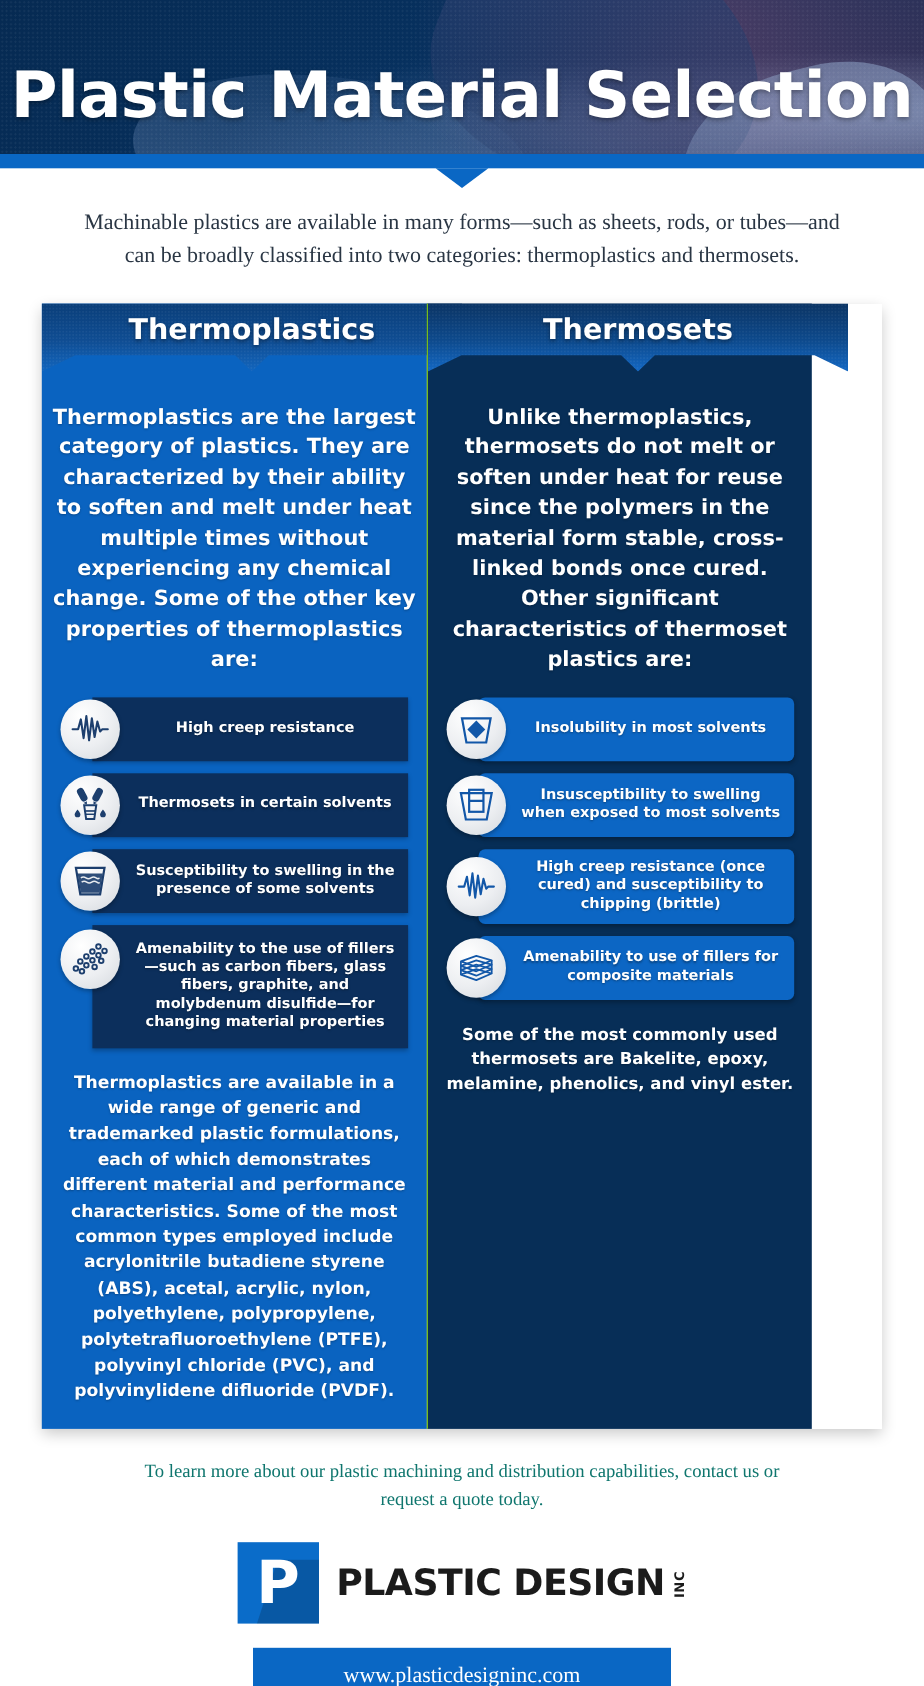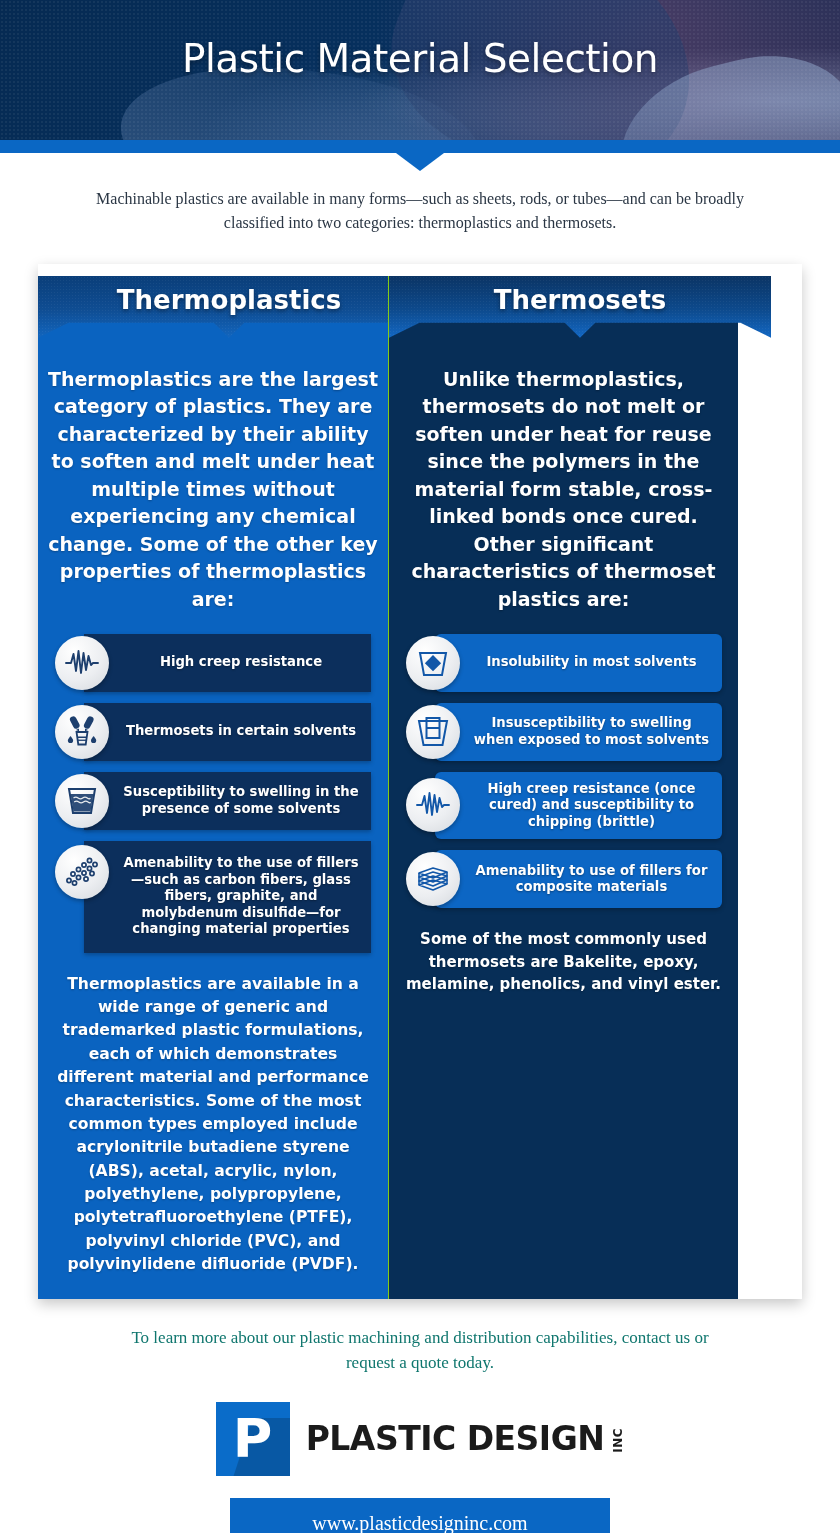--- a/index.html
+++ b/index.html
@@ -58,26 +58,26 @@
     left: 120px; top: 70px;
     width: 360px; height: 150px;
     background: linear-gradient(30deg, rgba(120,150,195,.35), rgba(60,95,150,.05));
     border-radius: 55% 45% 50% 50%;
     transform: rotate(8deg);
   }
   .header-title {
     position: relative;
     z-index: 3;
     margin: 0;
-    padding-top: 36px;
-    text-align: center;
-    color: #ffffff;
-    font-family: "DejaVu Sans", sans-serif;
-    font-weight: normal;
-    font-size: 39px;
+    padding-top: 52px;
+    text-align: center;
+    color: #ffffff;
+    font-family: "DejaVu Sans", sans-serif;
+    font-weight: bold;
+    font-size: 58px;
     letter-spacing: -0.5px;
     text-shadow: 0 2px 5px rgba(0,0,0,.35);
   }
   .accent-bar {
     width: 840px;
     height: 13px;
     background: #0a67c4;
     position: relative;
   }
   .accent-arrow {
@@ -90,39 +90,38 @@
     border-right: 24px solid transparent;
     border-top: 18px solid #0a67c4;
   }
 
   
   .intro {
     width: 700px;
     margin: 34px auto 0 auto;
     text-align: center;
     color: #2a3644;
-    font-size: 16px;
+    font-size: 20px;
     line-height: 1.52;
   }
 
   
   .columns {
     position: relative;
     width: 764px;
     margin: 28px auto 0 auto;
     display: flex;
     box-shadow: 0 5px 13px rgba(0,0,0,.22);
   }
   .col {
     position: relative;
     width: 350px;
     min-height: 1005px;
     box-sizing: border-box;
     padding: 0 0 22px 0;
-    margin-top: 12px;
   }
   .col-left  { background: #0a63c0; }
   .col-right { background: #072e57; border-left: 1px solid #84cc16; }
 
   
   .tab-wrap {
     position: relative;
     height: 76px;
   }
   .tab {

